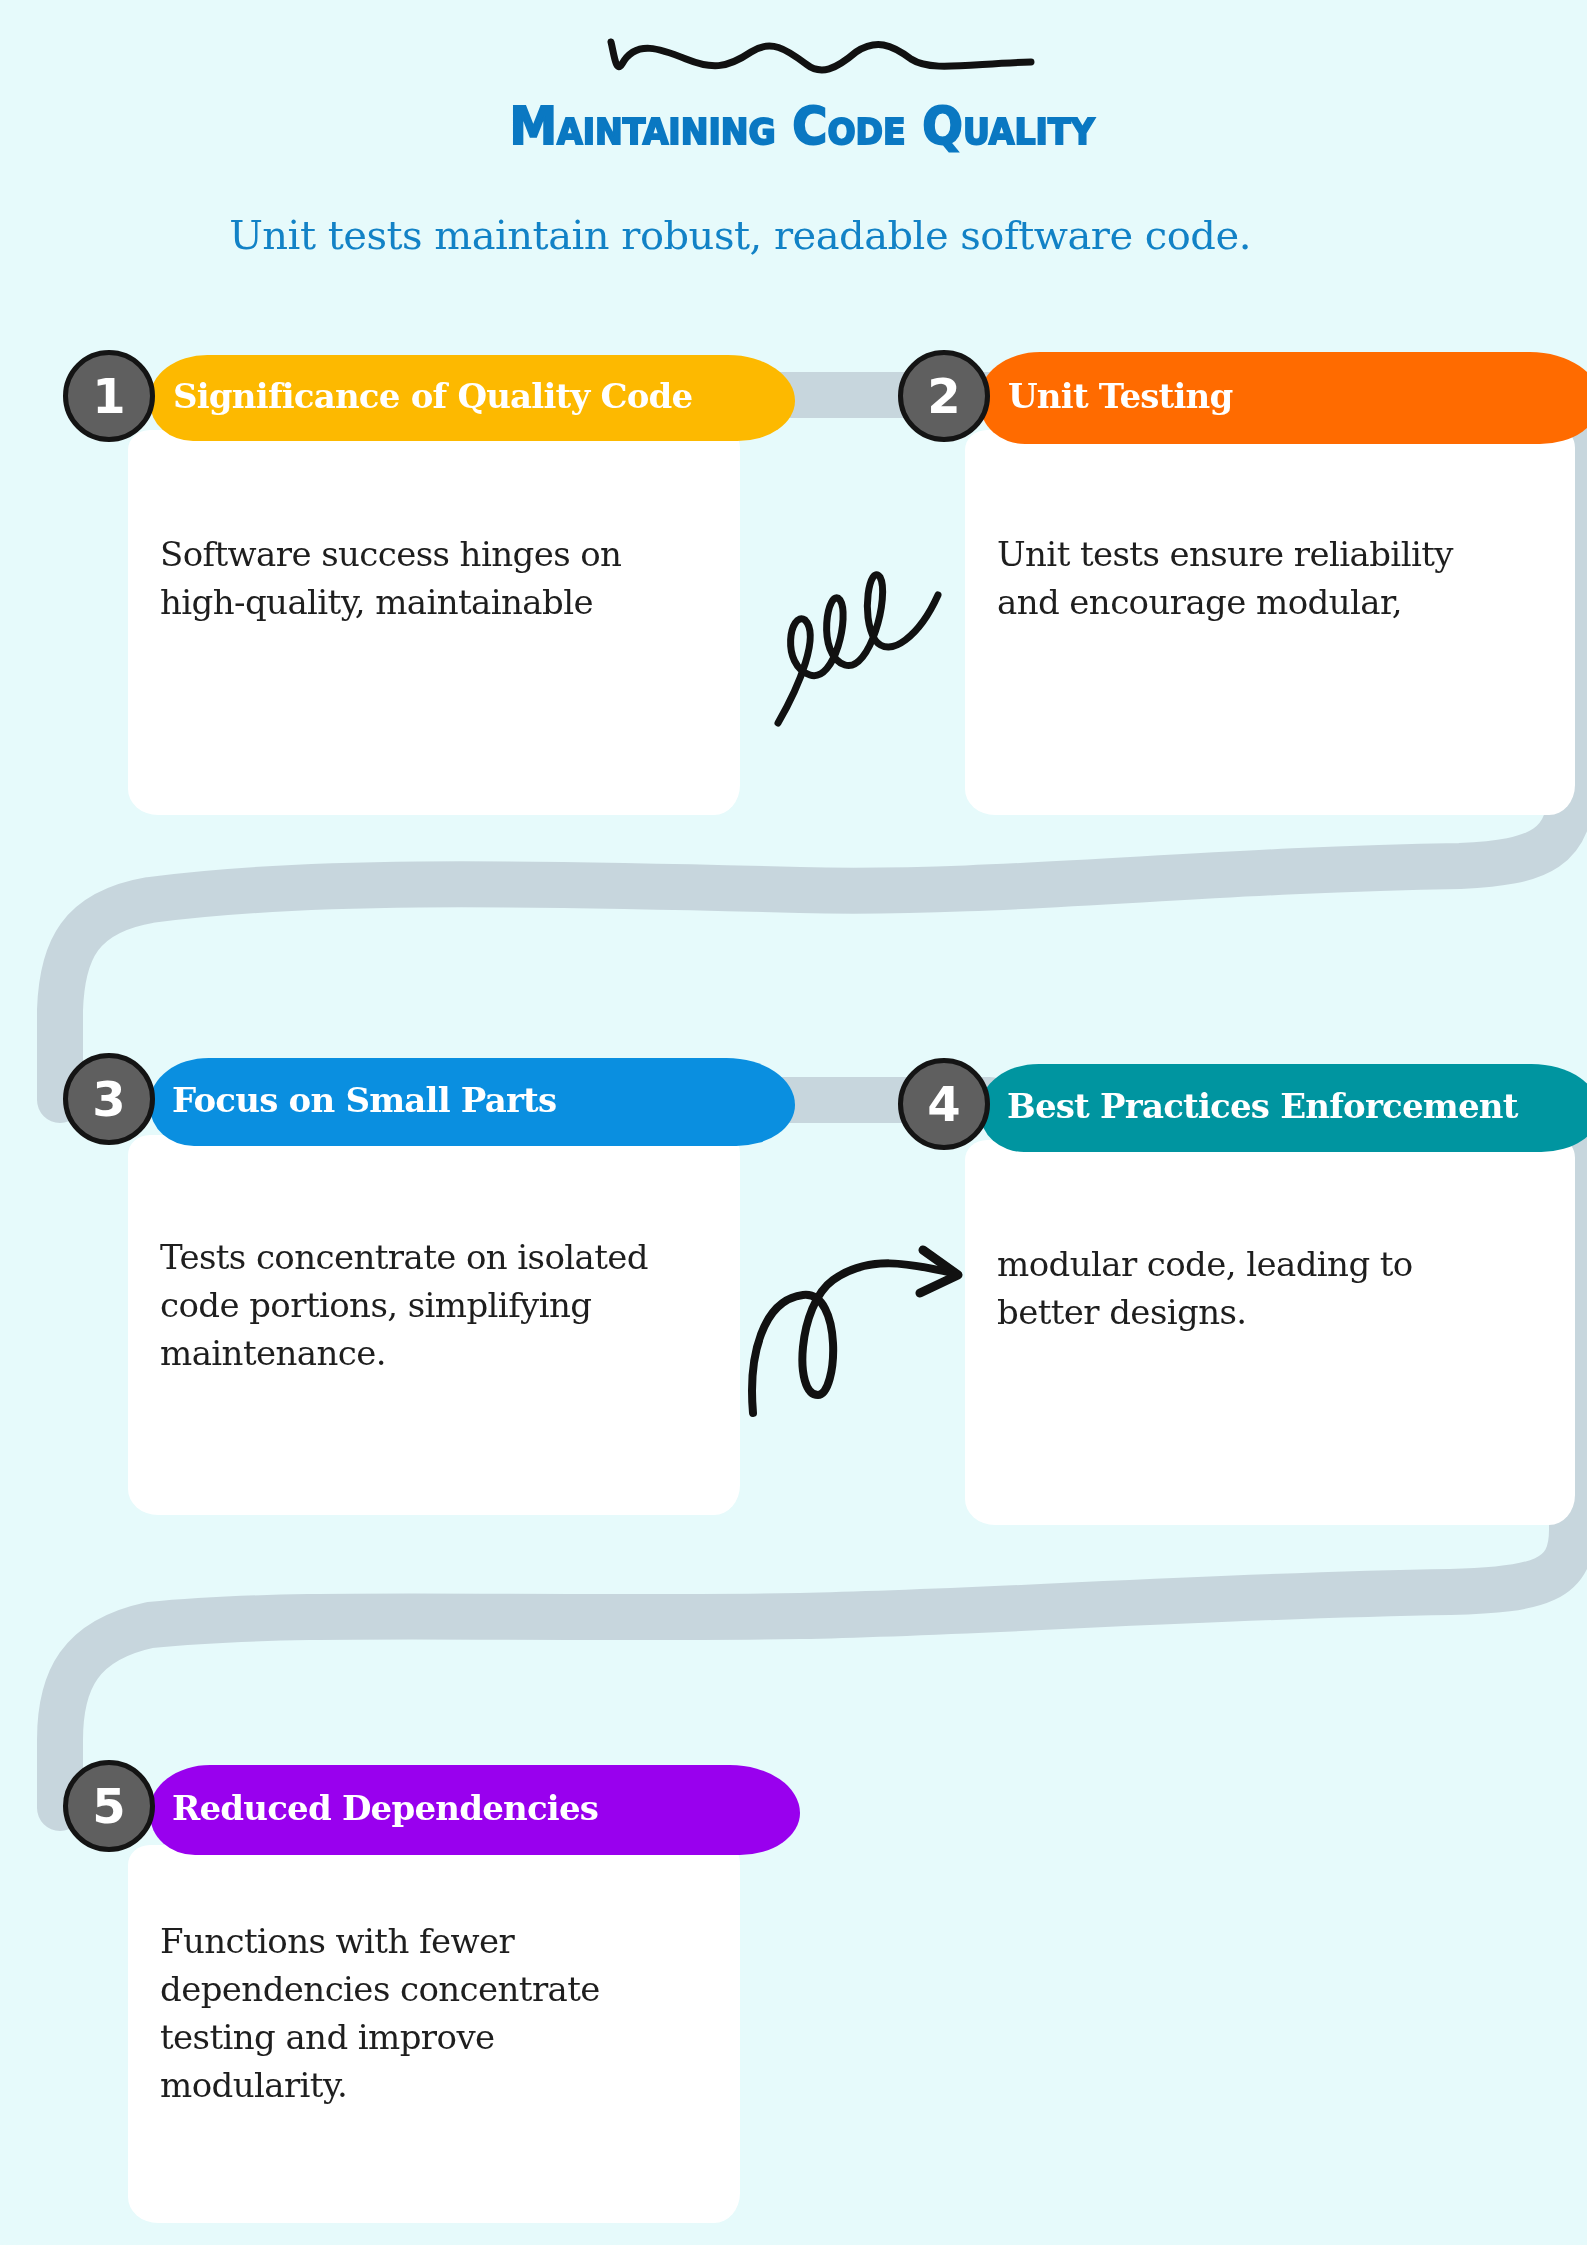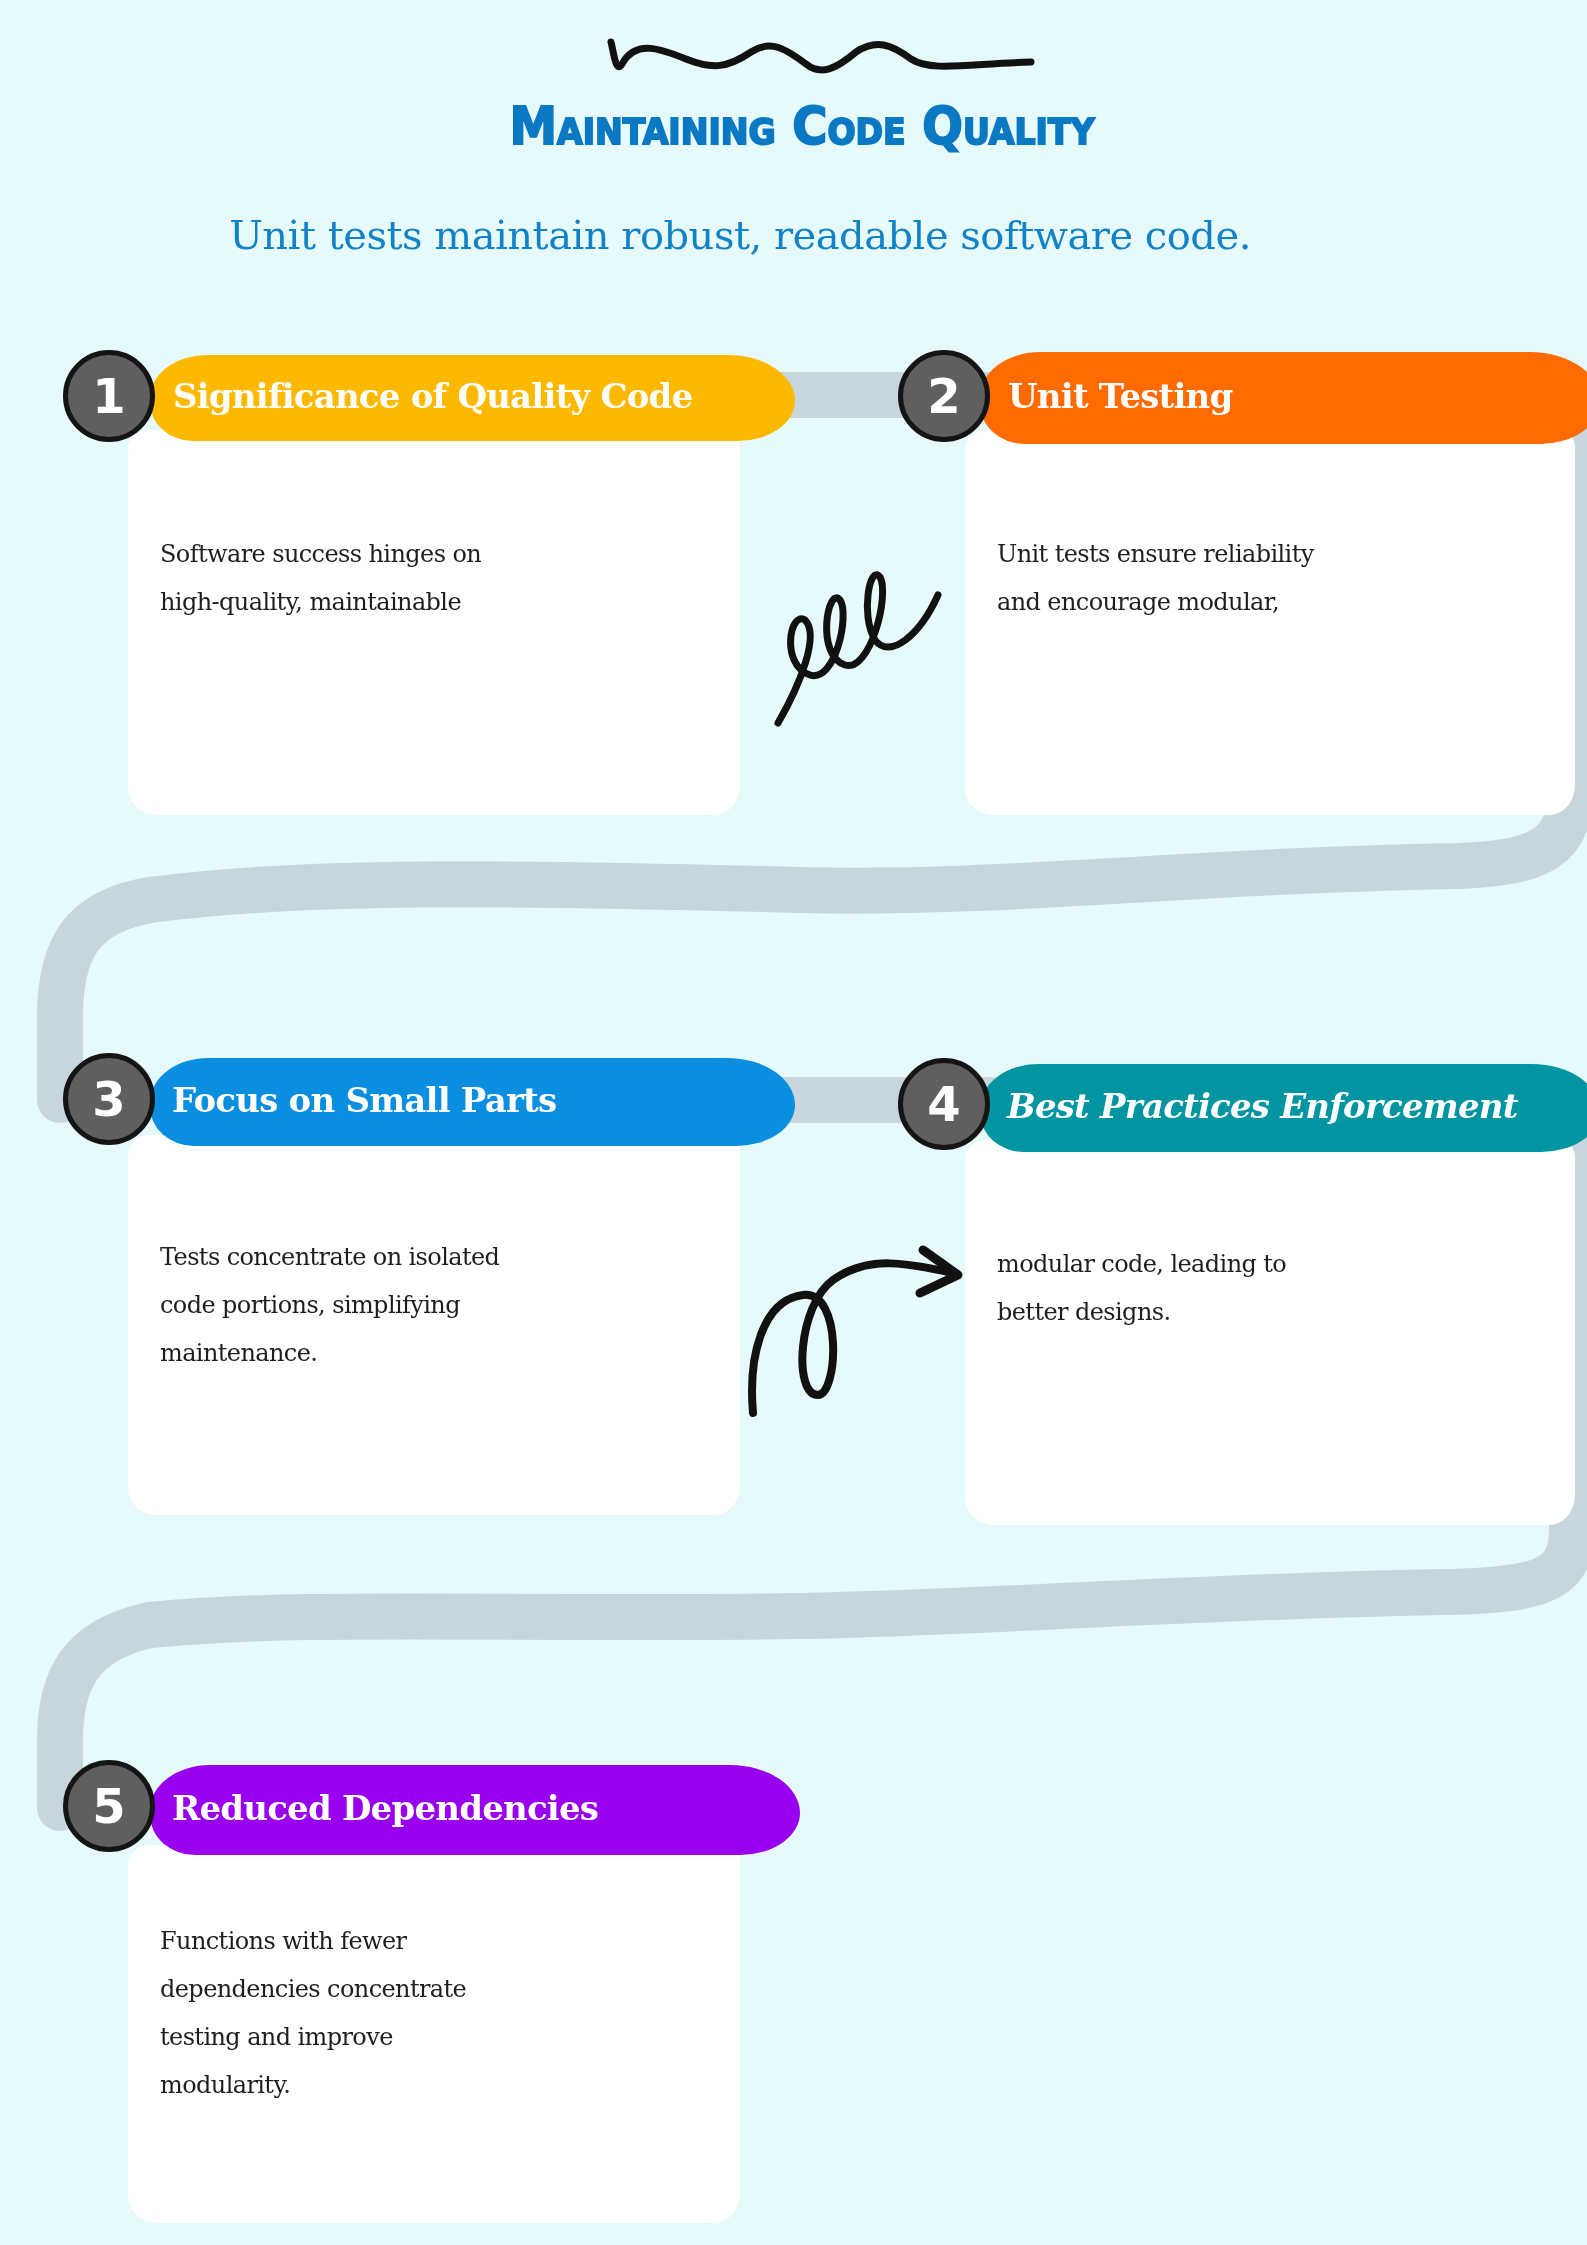--- a/index.html
+++ b/index.html
@@ -21,21 +21,21 @@
   .subtitle {
     left: 0; width: 1464px; top: 212px; text-align: center;
     font-family: "DejaVu Serif", serif; font-size: 40px; color: #1282c6;
     letter-spacing: -0.5px;
   }
   .card {
     position: absolute; background: #ffffff;
     border-radius: 22px 14px 26px 30px / 20px 18px 30px 26px;
   }
   .card-text {
-    position: absolute; font-family: "DejaVu Serif", serif; font-size: 24px;
+    position: absolute; font-family: "DejaVu Serif", serif; font-size: 34px;
     line-height: 48px; color: #1e1e1e; letter-spacing: -0.6px;
   }
   .bar {
     position: absolute; border-radius: 60px 70px 60px 45px / 45px 48px 42px 40px;
   }
   .bar-label {
     position: absolute; font-family: "DejaVu Serif", serif; font-weight: bold;
     font-size: 34px; color: #ffffff; white-space: nowrap; letter-spacing: -0.8px;
   }
   .num-circle {
@@ -107,21 +107,21 @@
   <div class="card-text" style="left:160px; top:1233px;">
     <div>Tests concentrate on isolated</div>
     <div>code portions, simplifying</div>
     <div>maintenance.</div>
   </div>
 </div>
 
 <div>
   <div class="card" style="left:965px; top:1140px; width:610px; height:385px;"></div>
   <div class="bar" style="left:980px; top:1064px; width:620px; height:88px; background:#0095a0;"></div>
-  <div class="bar-label" style="left:1007px; top:1086px;font-style:italic;">Best Practices Enforcement</div>
+  <div class="bar-label" style="left:1007px; top:1086px;">Best Practices Enforcement</div>
   <div class="num-circle" style="left:898px; top:1058px;">
       <span>4</span>
     </div>
   <div class="card-text" style="left:997px; top:1240px;">
     <div>modular code, leading to</div>
     <div>better designs.</div>
   </div>
 </div>
 
 <svg class="deco" style="left:748px; top:1245px;" width="215" height="175" viewBox="0 0 215 175">

